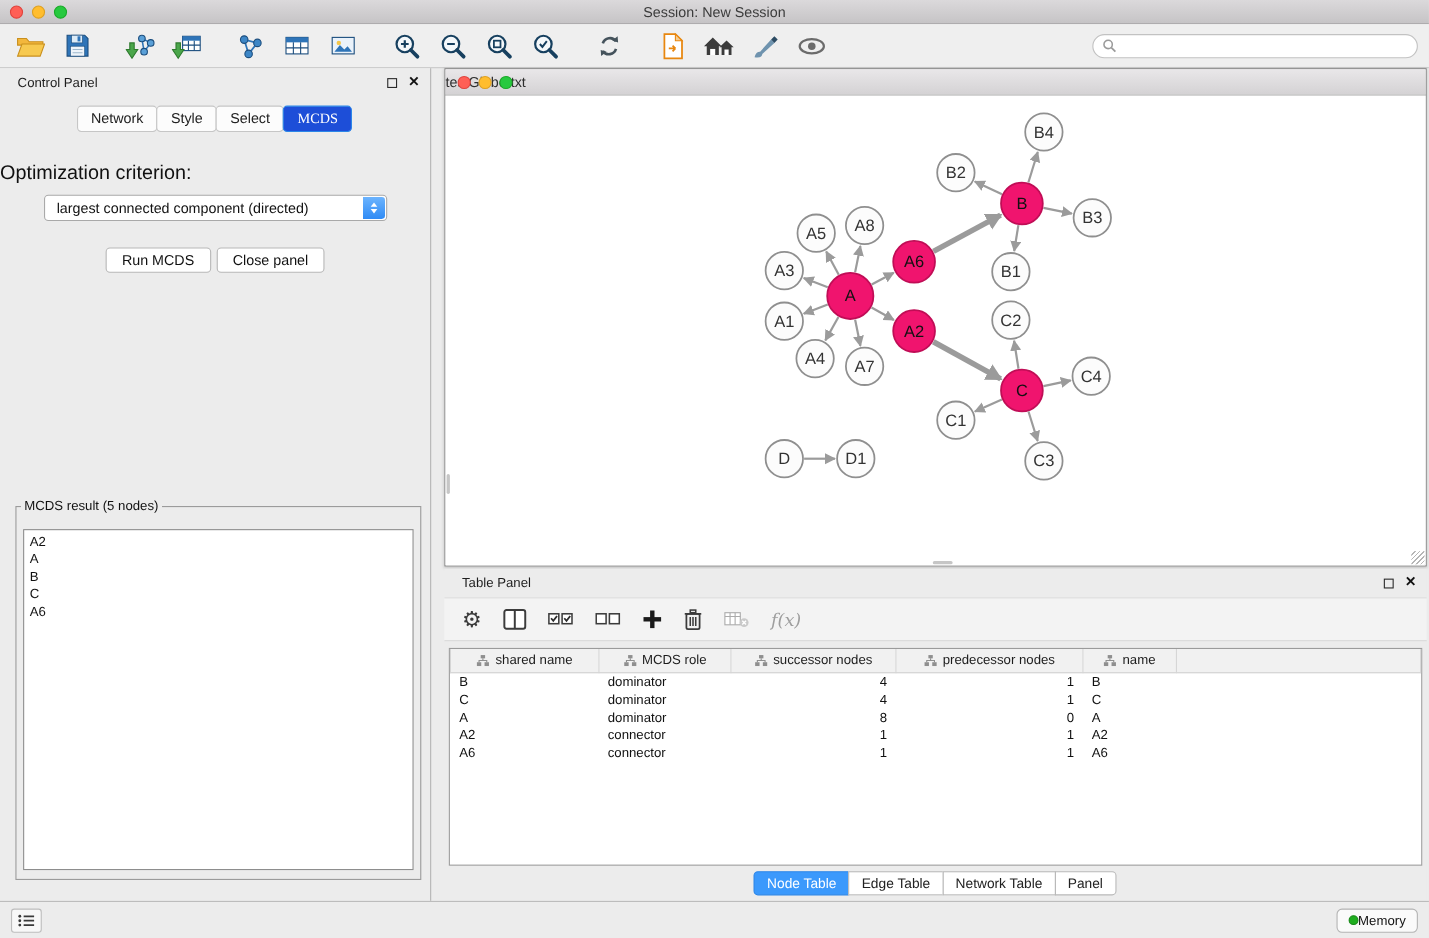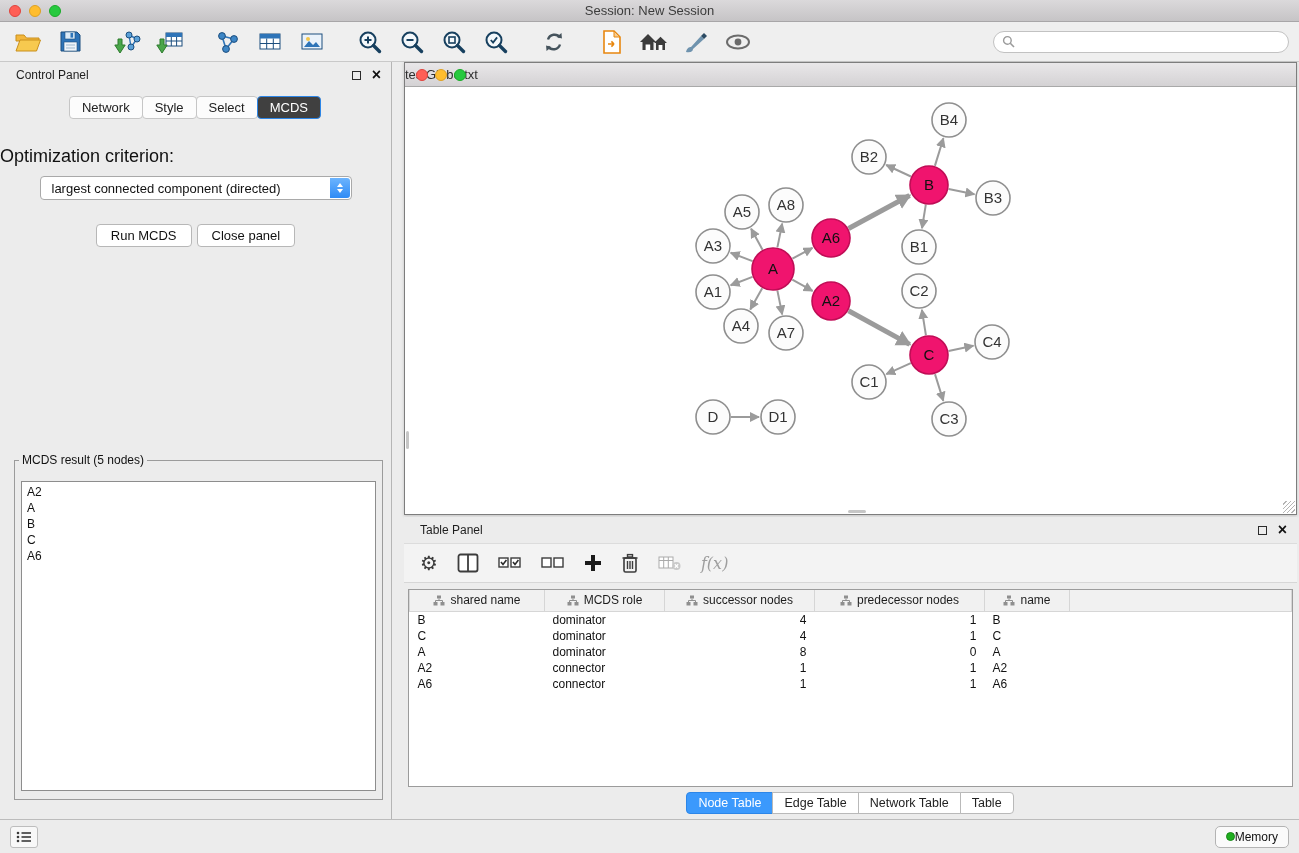--- a/index.html
+++ b/index.html
@@ -34,21 +34,21 @@
 
   
   .control-panel { width:392px; min-width:392px; border-right:1px solid #b5b5b5; position:relative; background:#ececec; }
   .panel-header { height:26px; display:flex; align-items:center; padding:0 16px; font-size:12px; color:#1e1e1e; position:relative; }
   .win-btns { position:absolute; right:10px; top:50%; transform:translateY(-50%); display:flex; gap:11px; align-items:center; }
   .float-box { width:9px; height:9px; border:1.5px solid #2b2b2b; display:inline-block; }
   .close-x { font-size:16px; font-weight:bold; color:#111; line-height:10px; }
   .cp-tabs { display:flex; justify-content:center; margin-top:8px; }
   .cp-tab { font-size:13px; color:#222; background:#fcfcfc; border:1px solid #c6c6c6;
     padding:3px 12px; margin-left:-1px; border-radius:4px; }
-  .cp-tab.active { background:#404040; border-color:#2c86e8; color:#fff; }
+  .cp-tab.active { background:#1d4ed8; border-color:#2c86e8; color:#fff;font-family:Liberation Serif, serif; }
   .opt-label { text-align:left; margin-top:27px; font-size:18px; color:#111; }
   .dropdown { margin:9px auto 0; width:312px; height:24px; background:#fff; border:1px solid #a9a9a9;
     border-radius:4px; position:relative; display:flex; align-items:center; padding-left:11px; }
   .dropdown .dd-label { font-size:13px; color:#111; }
   .dd-stepper { position:absolute; right:1px; top:1px; bottom:1px; width:20px;
     background:linear-gradient(#6cb4fe,#2f8bf5); border-radius:0 3px 3px 0;
     display:flex; flex-direction:column; align-items:center; justify-content:center; }
   .tri-up { width:0; height:0; border-left:3.5px solid transparent; border-right:3.5px solid transparent;
     border-bottom:4.5px solid #fff; margin-bottom:2.5px; }
   .tri-down { width:0; height:0; border-left:3.5px solid transparent; border-right:3.5px solid transparent;
@@ -600,21 +600,21 @@
                   <td>A6</td>
                   <td></td>
                 </tr>
               </tbody>
           </table>
         </div>
         <div class="table-tabs">
             <div class="t-tab active">Node Table</div>
             <div class="t-tab">Edge Table</div>
             <div class="t-tab">Network Table</div>
-            <div class="t-tab">Table</div>
+            <div class="t-tab">Panel</div>
           </div>
       </div>
     </div>
   </div>
 
   <div class="statusbar">
     <button class="list-btn">
       <svg width="16" height="12" viewBox="0 0 16 12">
         <circle cx="2" cy="2" r="1.3" fill="#3a3a3a"></circle>
           <line x1="5.5" y1="2" x2="15" y2="2" stroke="#3a3a3a" stroke-width="1.6"></line>

